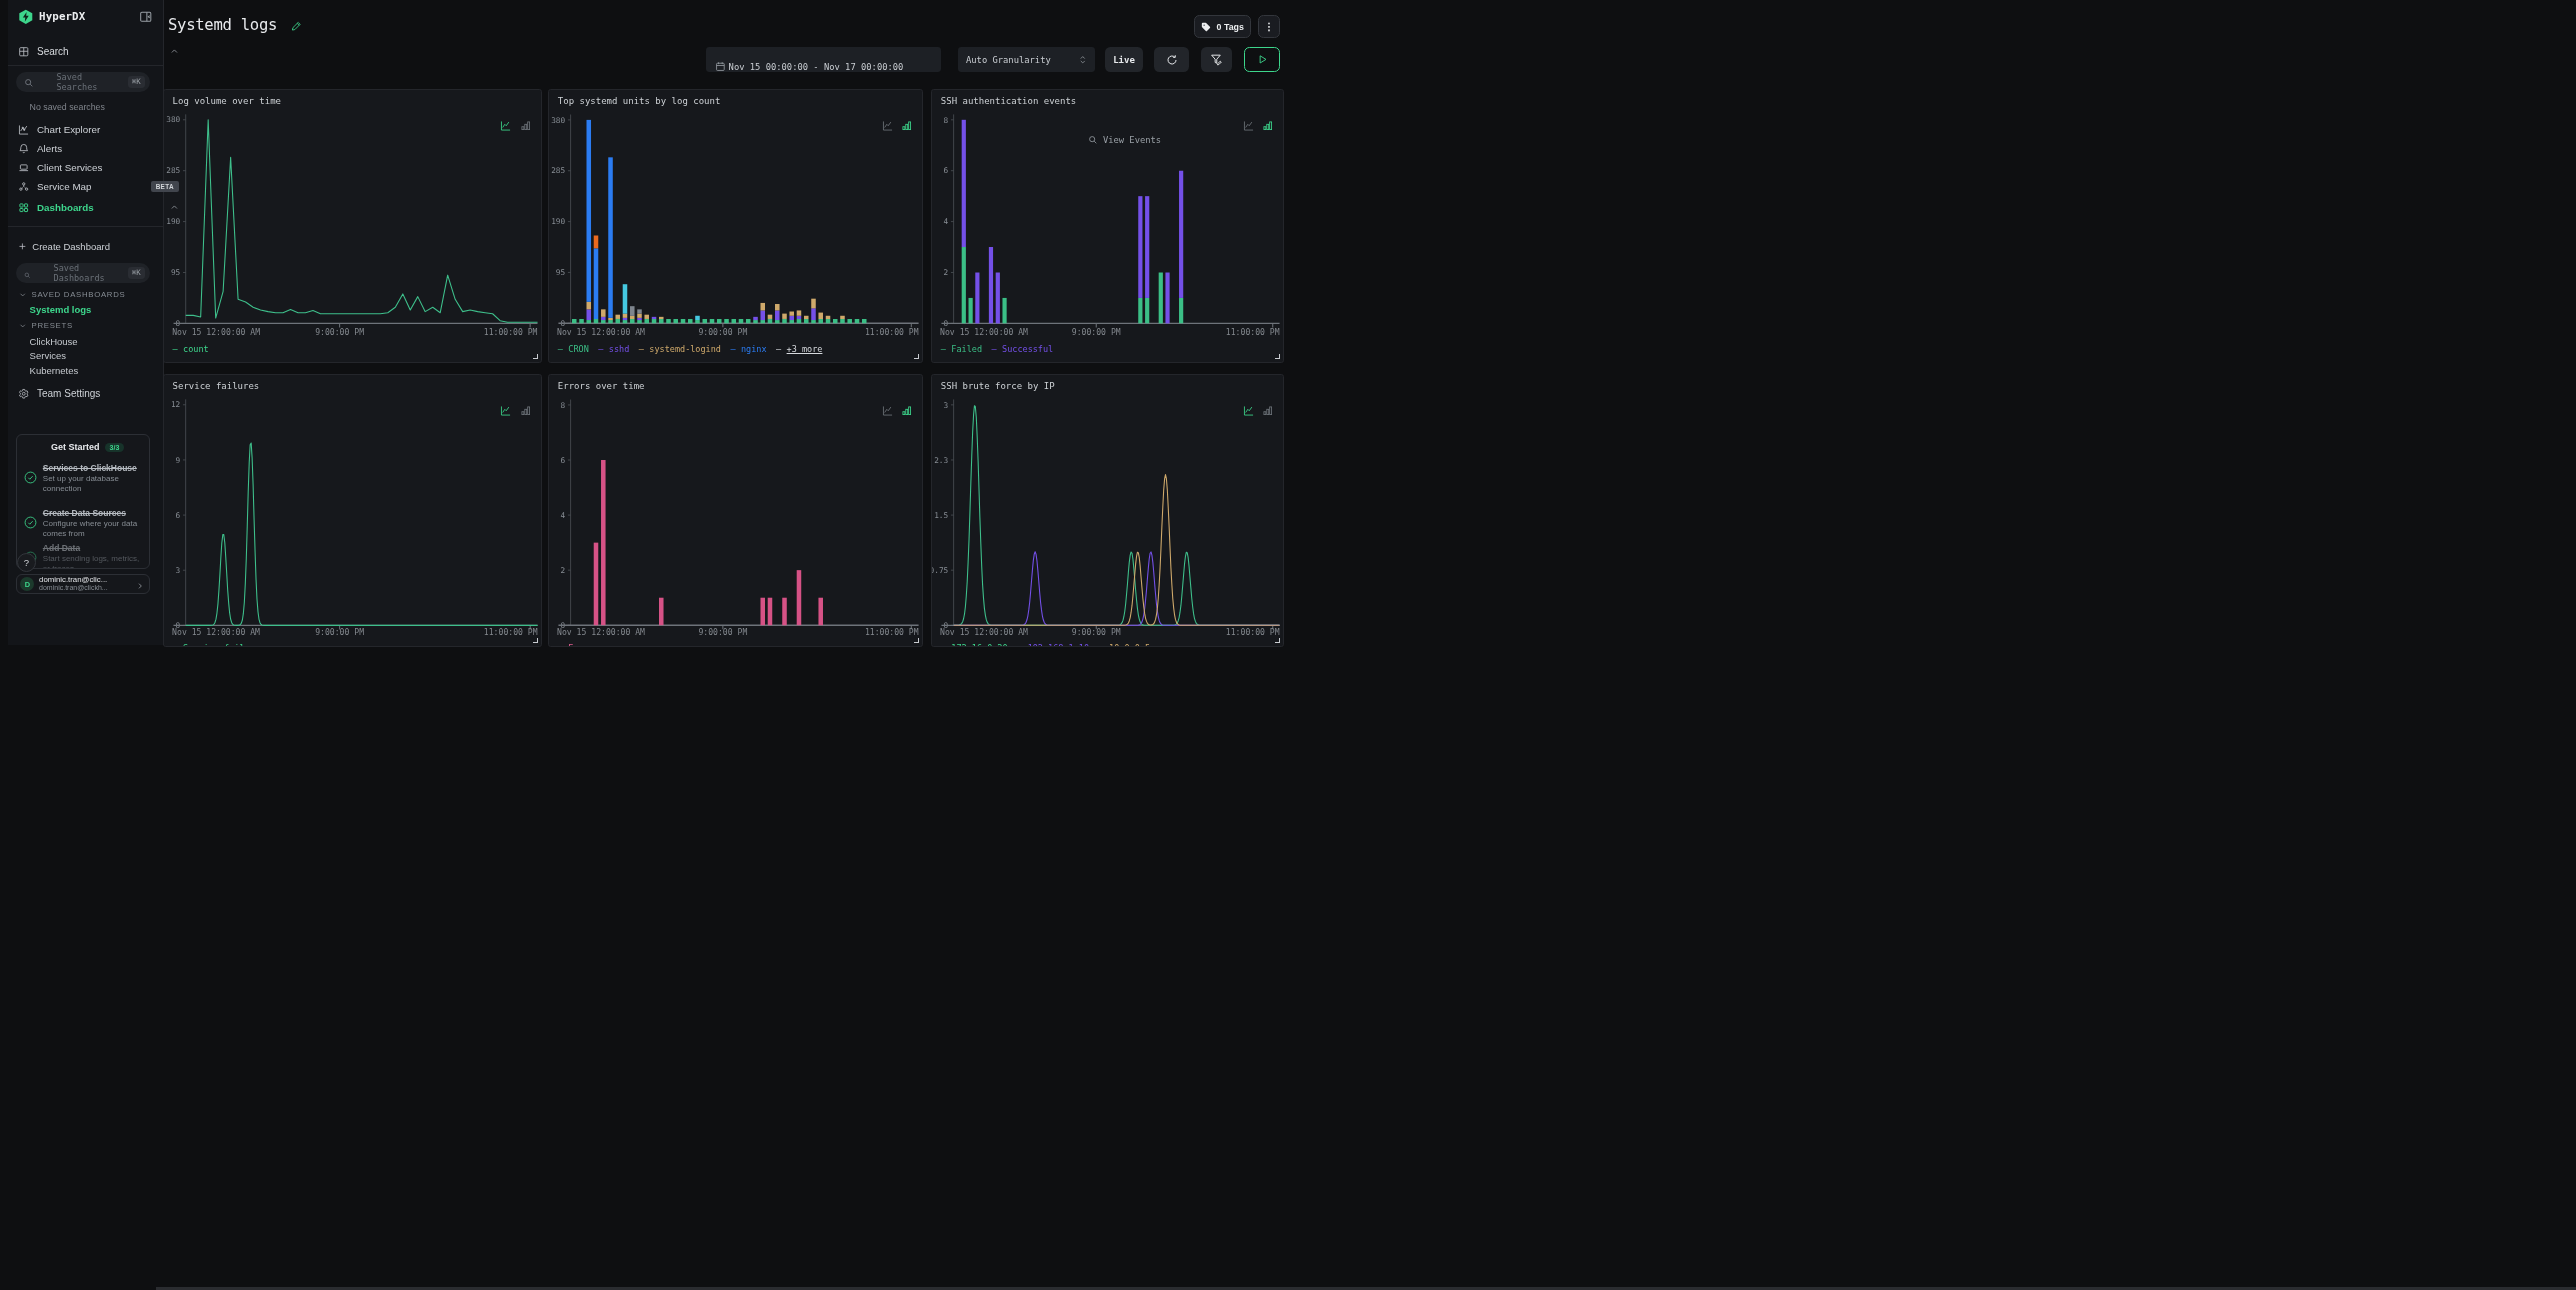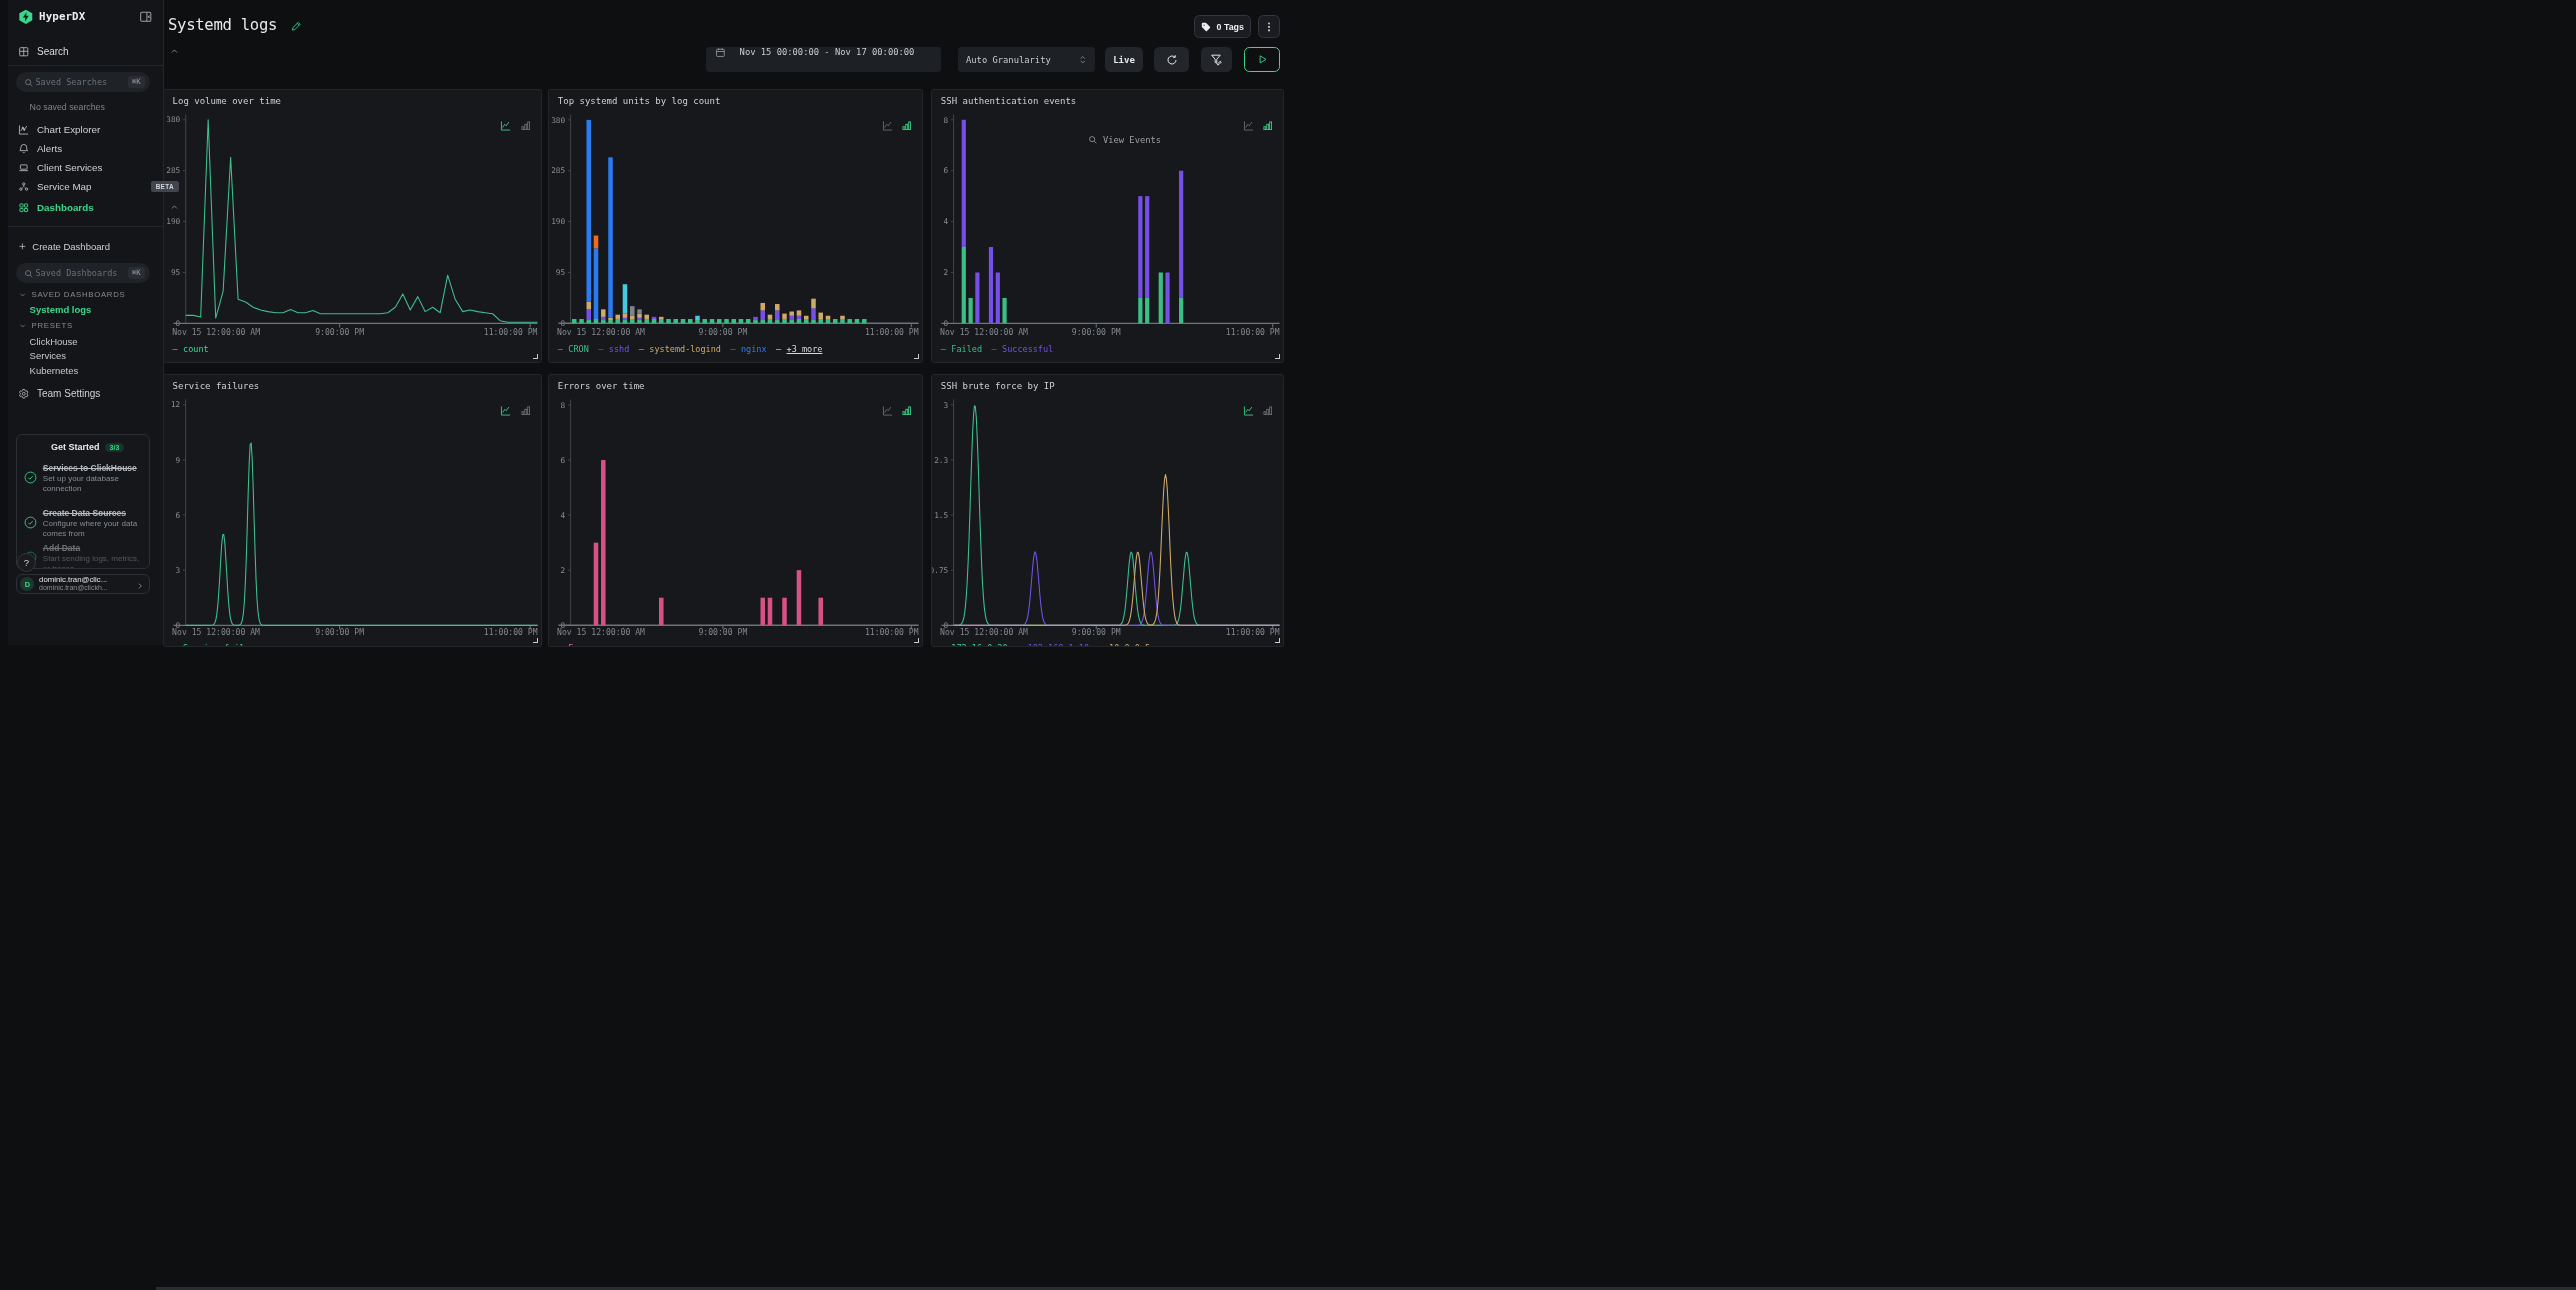--- a/index.html
+++ b/index.html
@@ -14,21 +14,21 @@
   .logo-row { left:9.5px; top:8.8px; display:flex; align-items:center; gap:6px; }
   .logo-hex { width:15.6px; height:15.6px; display:inline-flex; }
   .logo-text { font-family:"DejaVu Sans Mono", monospace; font-weight:bold; font-size:10.8px; color:#eceef0; letter-spacing:0.1px; }
   .panel-btn { left:131px; top:9.5px; width:13.5px; height:13.5px; color:#9aa0a6; cursor:pointer; }
   .sb-row { left:0; width:180px; height:19px; display:flex; align-items:center; padding:0 9.5px; gap:8px; font-size:9.8px; color:#cdd1d6; cursor:pointer; }
   .sb-row .ic { width:11.5px; height:11.5px; color:#b9bdc3; display:inline-flex; flex:0 0 auto; }
   .sb-row .grow { flex:1; }
   .sb-row .chev { width:8.8px; height:8.8px; color:#8b9096; }
   .divider { left:0; width:155px; height:0.7px; background:#24262b; }
   .pill { left:8px; width:134px; height:19.6px; background:#1f2227; border-radius:10px;
-    display:flex; align-items:center; gap:2px; padding:0 5.4px 0 8px; cursor:text; }
+    display:flex; align-items:center; gap:23px; padding:0 5.4px 0 8px; cursor:text; }
   .pill .ic { width:9.5px; height:9.5px; color:#7c828a; }
   .pill .ph { flex:1; font-family:"DejaVu Sans Mono", monospace; font-size:8.5px; color:#6a7077; }
   .kbd { background:#2a2d33; border-radius:3.4px; font-size:7.4px; color:#9aa0a6; padding:1.4px 4px; }
   .muted-line { left:21.6px; font-size:8.8px; color:#80858c; }
   .beta { background:#41454d; color:#d3d6da; font-size:6.4px; font-weight:bold; letter-spacing:0.3px;
     border-radius:2px; padding:1.7px 4.7px; }
   .green { color:#3dd68c !important; }
   .sb-sub { left:0; width:156px; display:flex; align-items:center; padding:0 9.5px; gap:6px; font-size:9.5px; color:#cdd1d6; cursor:pointer; }
   .sec-head { left:10.8px; display:flex; align-items:center; gap:5.4px; font-size:7.8px; letter-spacing:0.7px; color:#878d94; cursor:pointer; }
   .sec-head .chev { width:7.4px; height:7.4px; }
@@ -68,21 +68,21 @@
   #tags-btn { left:1038px; width:57px; }
   #tags-btn .ic { width:10px; height:10px; }
   #kebab-btn { left:1102px; width:22px; font-size:10px; letter-spacing:0; }
 
   .bar-el { position:absolute; top:47px; height:25px; background:#1d2025; border-radius:3.4px; }
   #search-input { left:8.8px; width:532px; display:flex; align-items:center; padding:0 8px; cursor:text; }
   #search-input .ph { flex:1; font-family:"DejaVu Sans Mono", monospace; font-size:8.8px; color:#666c73; }
   .lang { font-family:"DejaVu Sans Mono", monospace; font-size:8.8px; }
   .lang .sql { color:#9aa0a6; cursor:pointer; } .lang .sep { color:#53585e; margin:0 4.7px; }
   .lang .lucene { color:#3dd68c; font-weight:bold; cursor:pointer; }
-  #date-box { left:550px; width:235px; display:flex; align-items:flex-start; gap:14px; padding:0 8.8px; cursor:pointer; }
+  #date-box { left:550px; width:235px; display:flex; align-items:flex-end; gap:3px; padding:0 8.8px; cursor:pointer; }
   #date-box .ic { width:10.8px; height:10.8px; color:#9aa0a6; }
   #date-box .txt { font-family:"DejaVu Sans Mono", monospace; font-size:8.8px; color:#c9cdd2; }
   #gran-box { left:802px; width:137px; display:flex; align-items:center; padding:0 8px; cursor:pointer; }
   #gran-box .txt { flex:1; font-family:"DejaVu Sans Mono", monospace; font-size:8.8px; color:#c9cdd2; }
   #gran-box .ic { width:9.5px; height:9.5px; color:#8b9096; }
   .sq-btn { position:absolute; top:47px; height:25px; background:#22252a; border-radius:5.4px;
     display:flex; align-items:center; justify-content:center; cursor:pointer; color:#e8eaed; }
   #live-btn { left:949px; width:38px; font-family:"DejaVu Sans Mono", monospace; font-weight:bold; font-size:9px; }
   #refresh-btn { left:998px; width:35px; } #refresh-btn .ic { width:12px; height:12px; }
   #filter-btn { left:1045px; width:31px; } #filter-btn .ic { width:13px; height:13px; }

